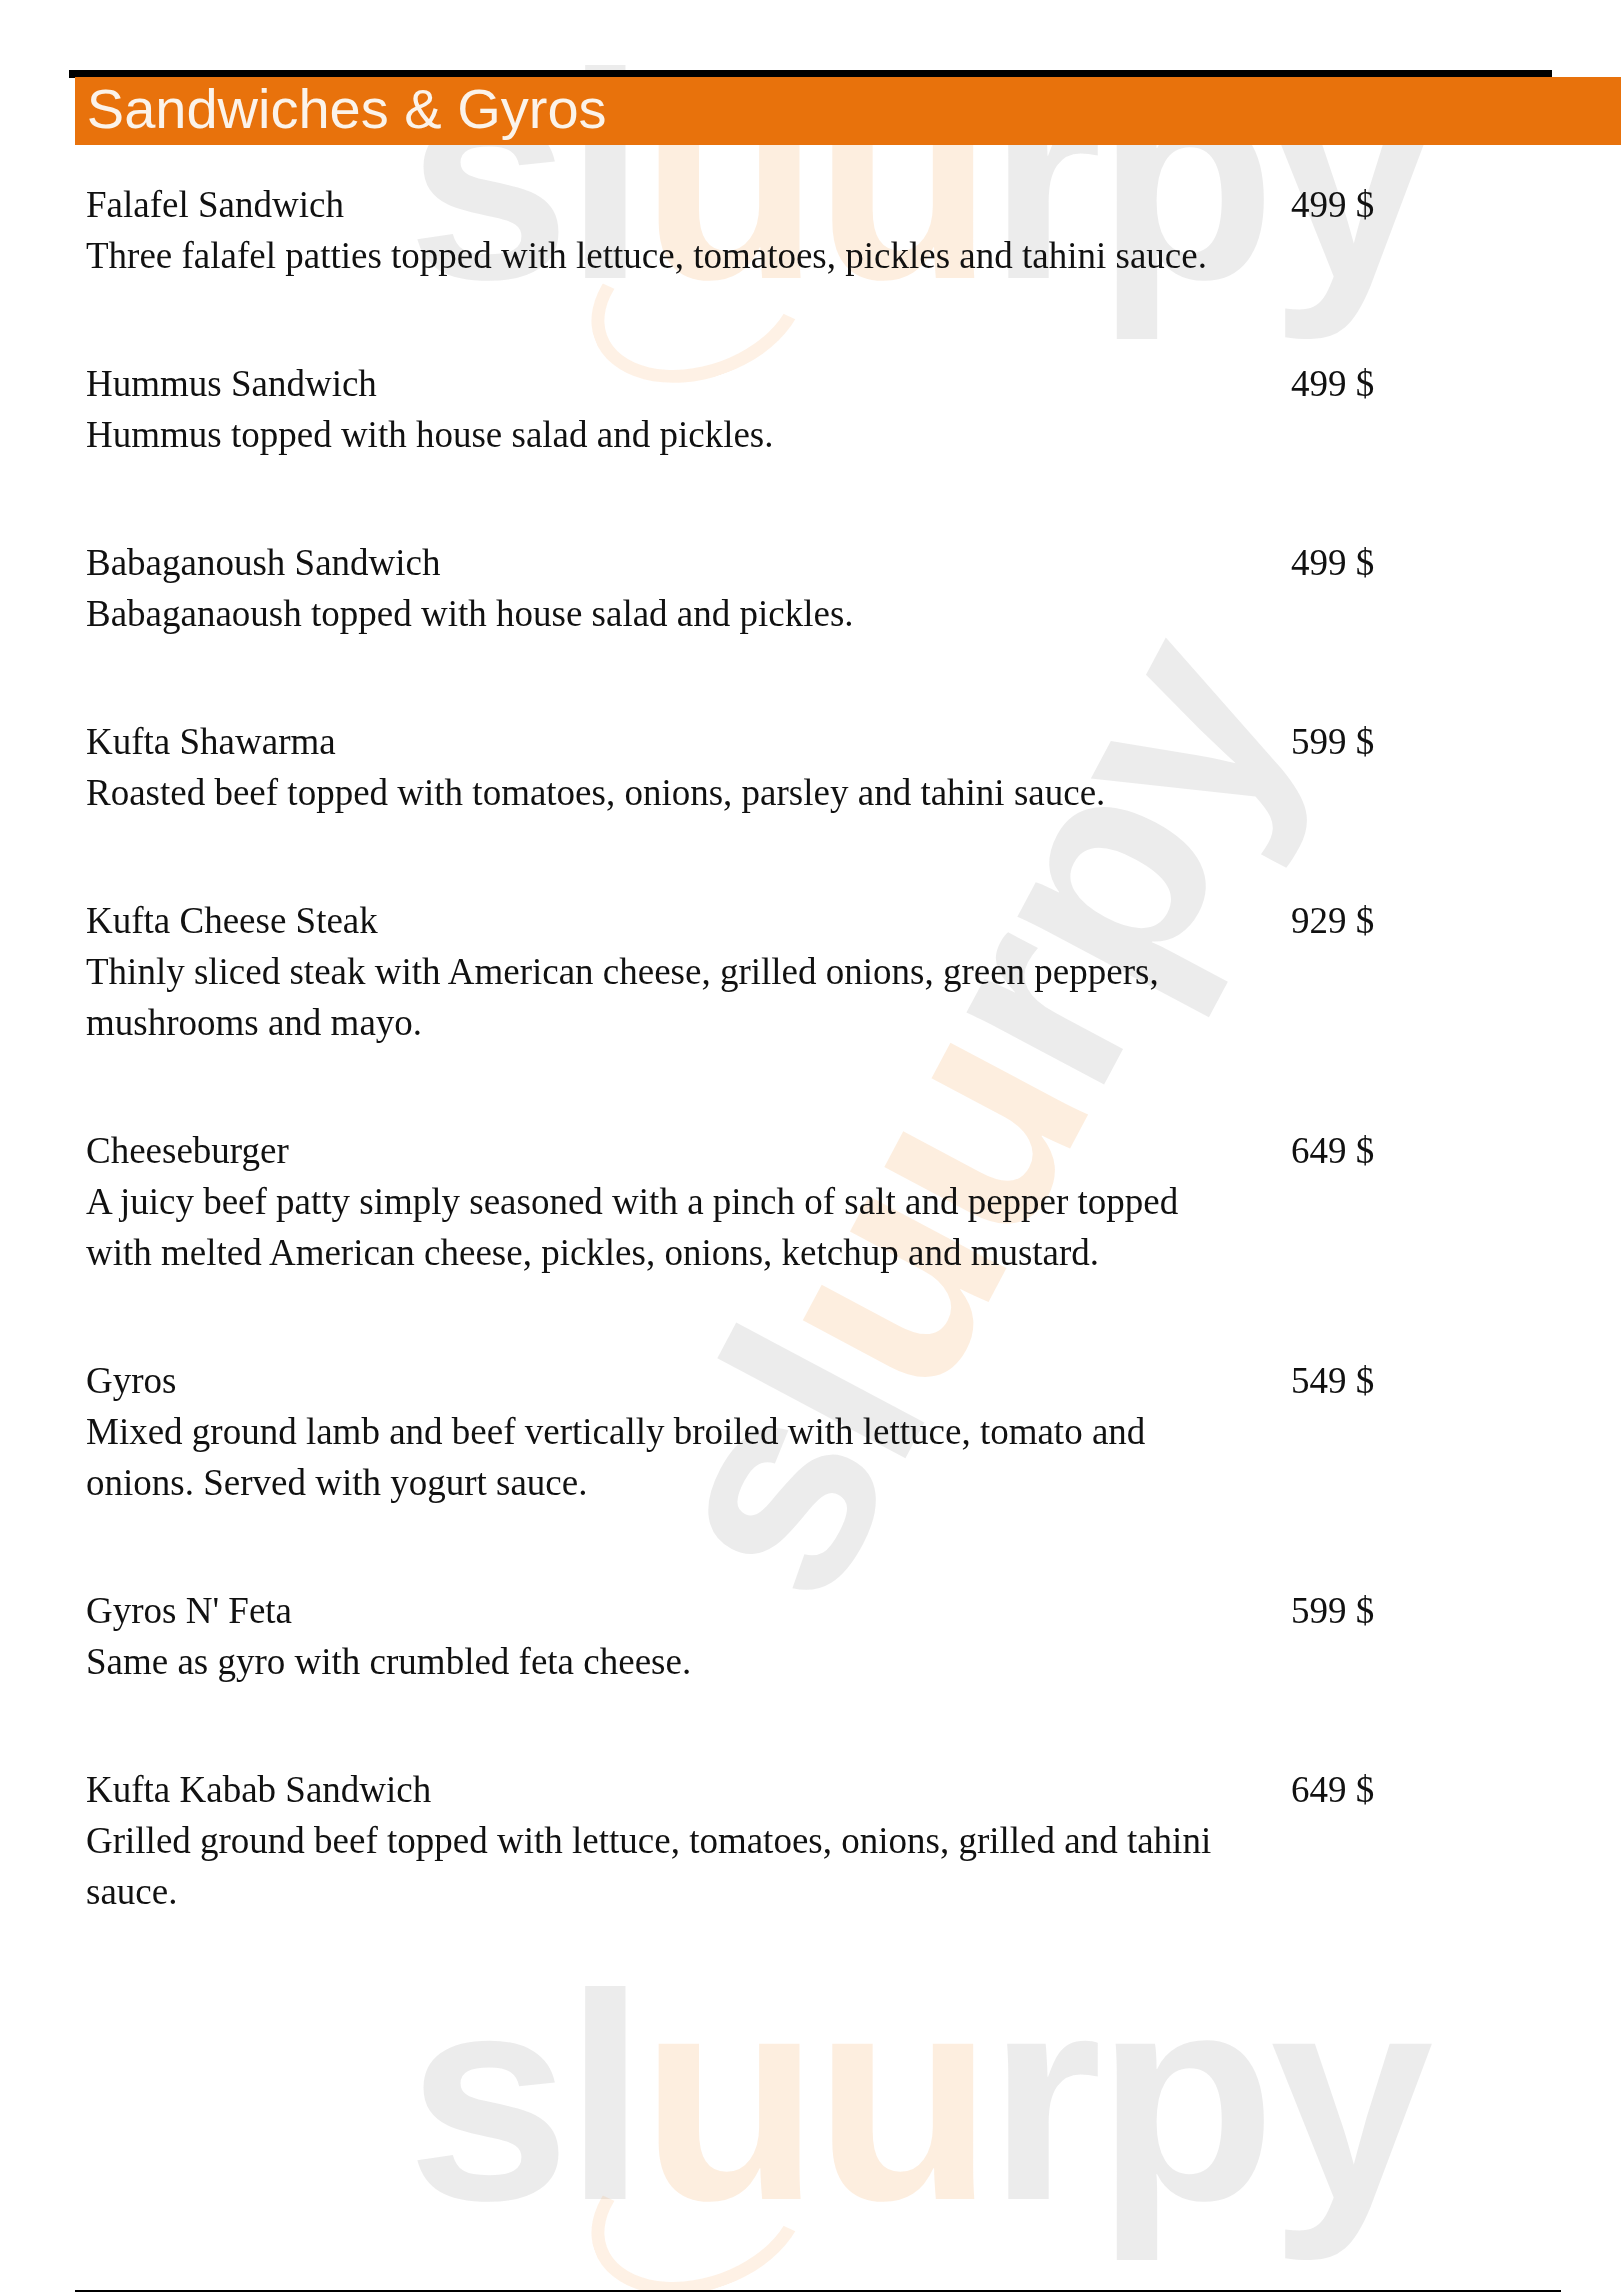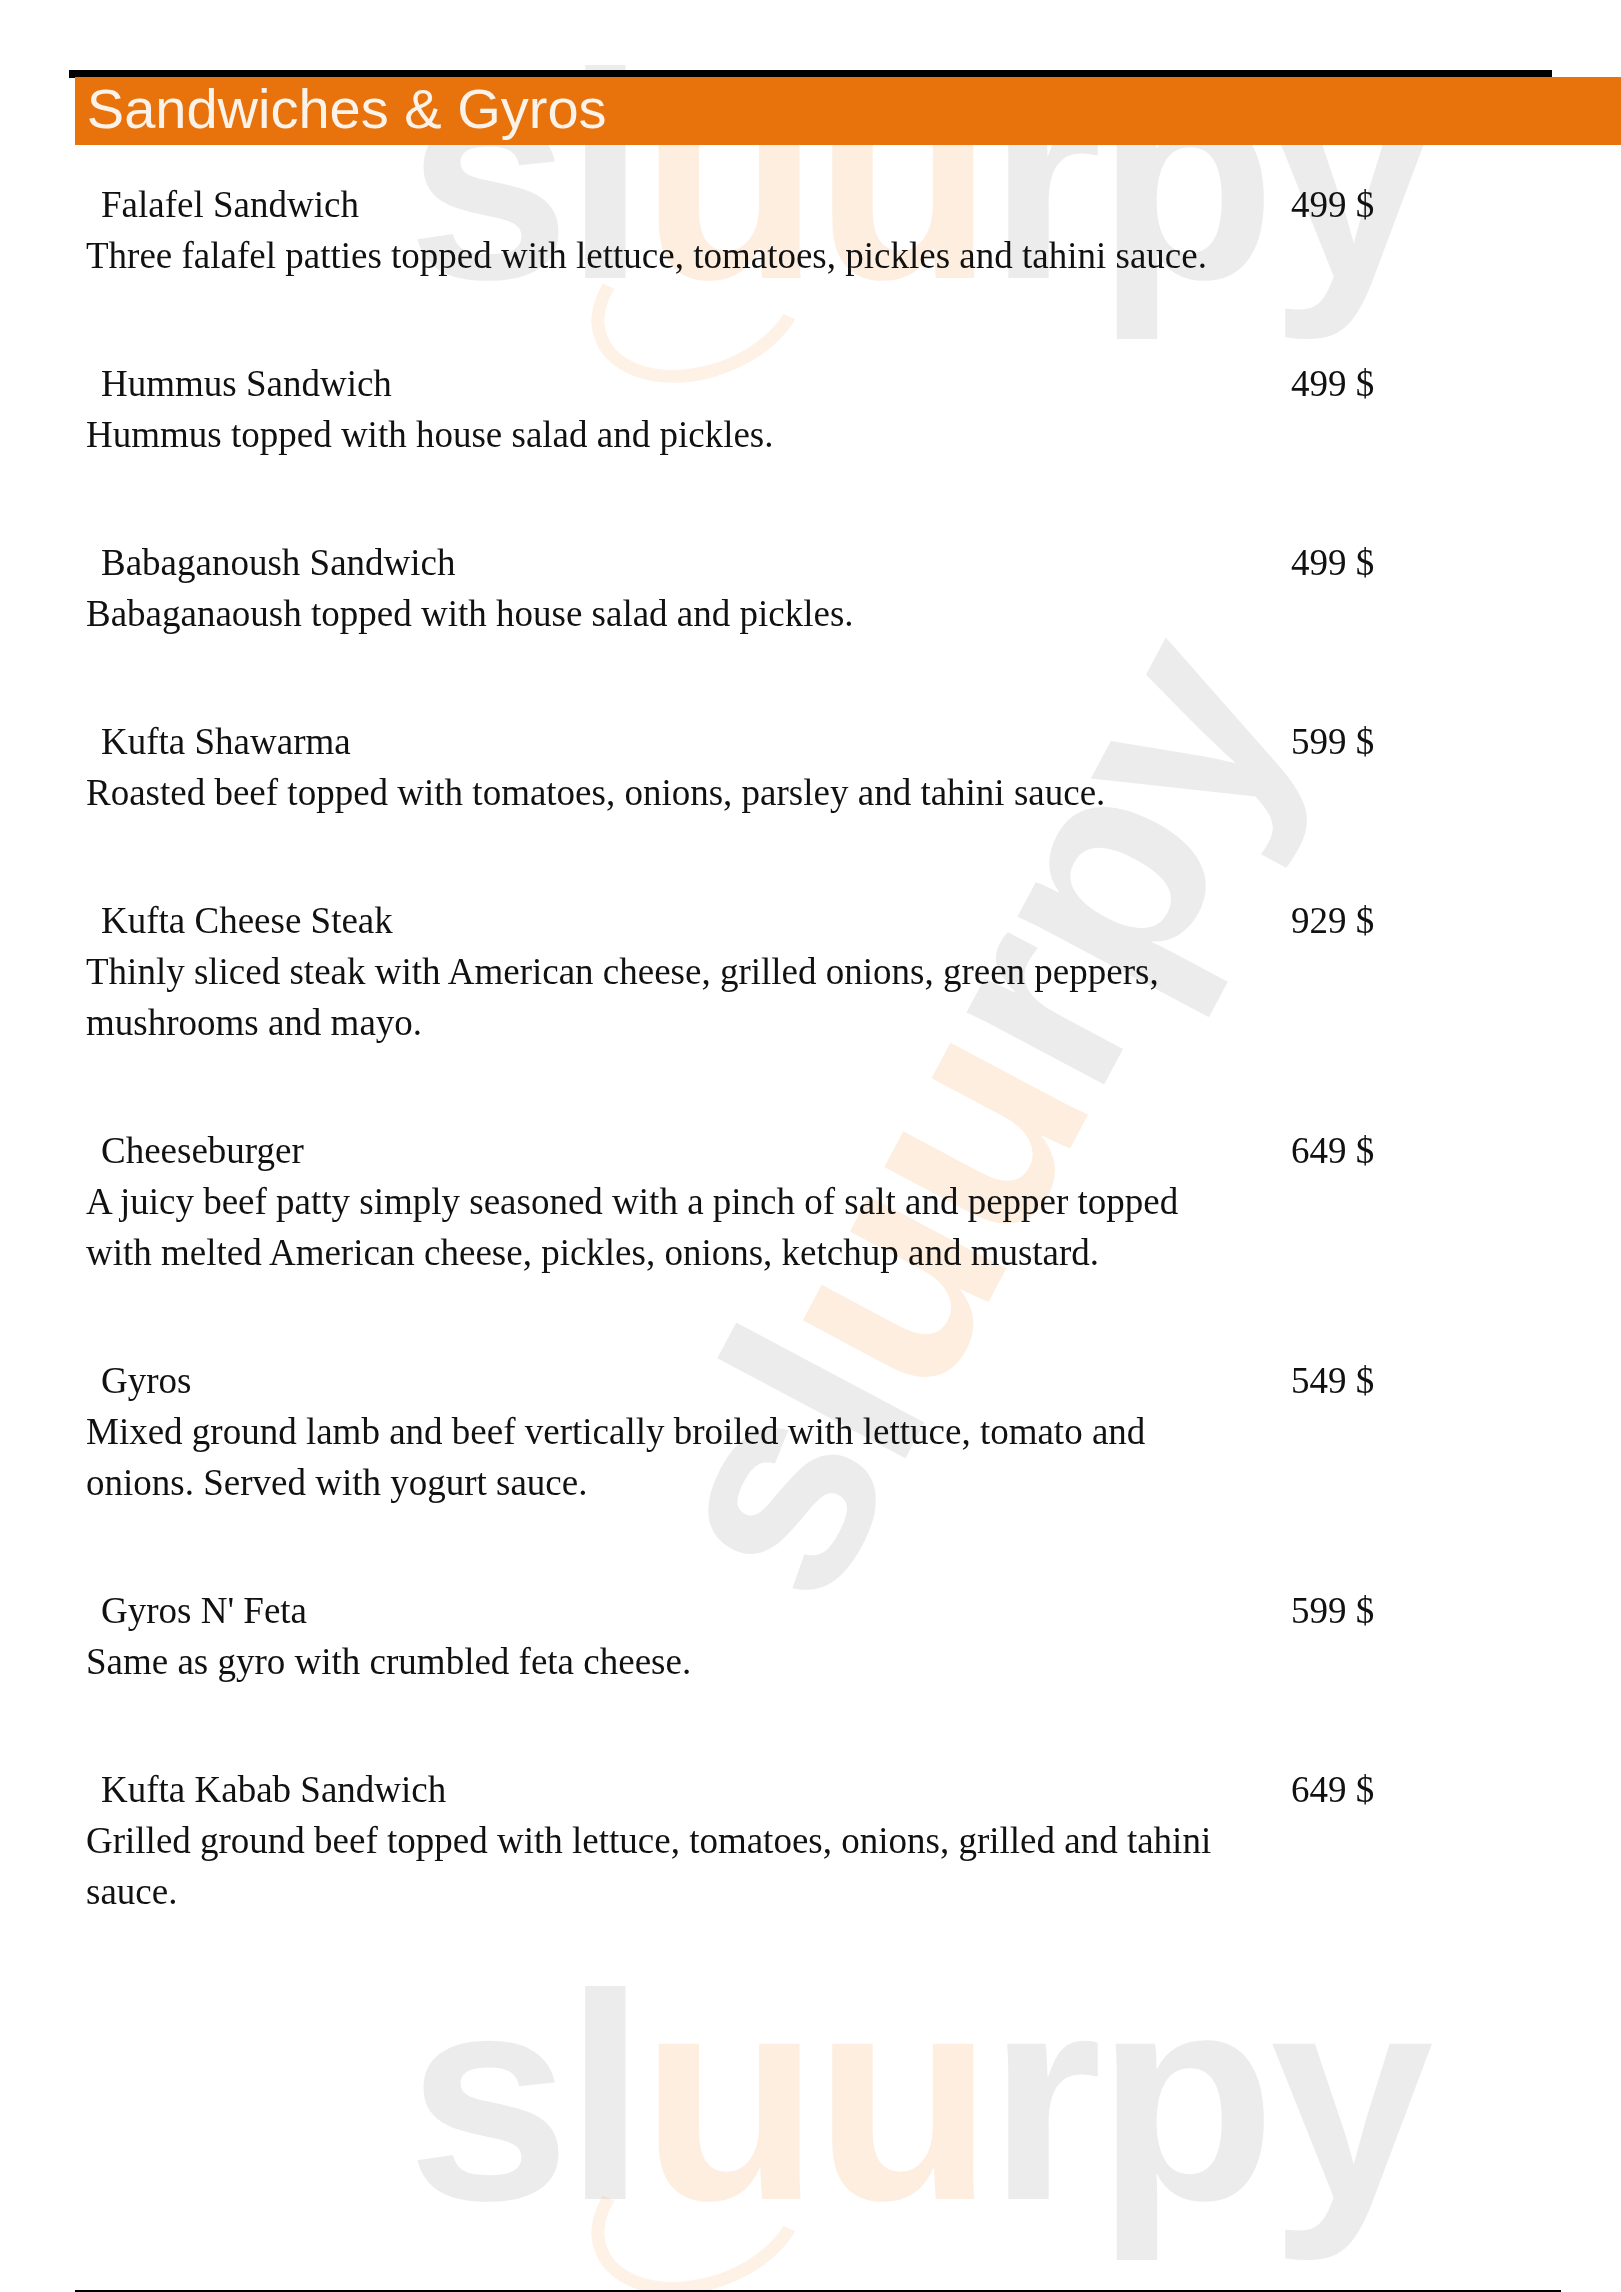--- a/index.html
+++ b/index.html
@@ -78,21 +78,20 @@
     }
     .menu-item {
       position: relative;
       margin-bottom: 77px;
       font-size: 37px;
       line-height: 51px;
     }
     .item-name {
       display: block;
       width: 1147px;
-      margin-left: 15px;
     }
     .item-desc {
       display: block;
       width: 1147px;
     }
     .item-price {
       position: absolute;
       left: 1205px;
       top: 0;
       white-space: nowrap;

